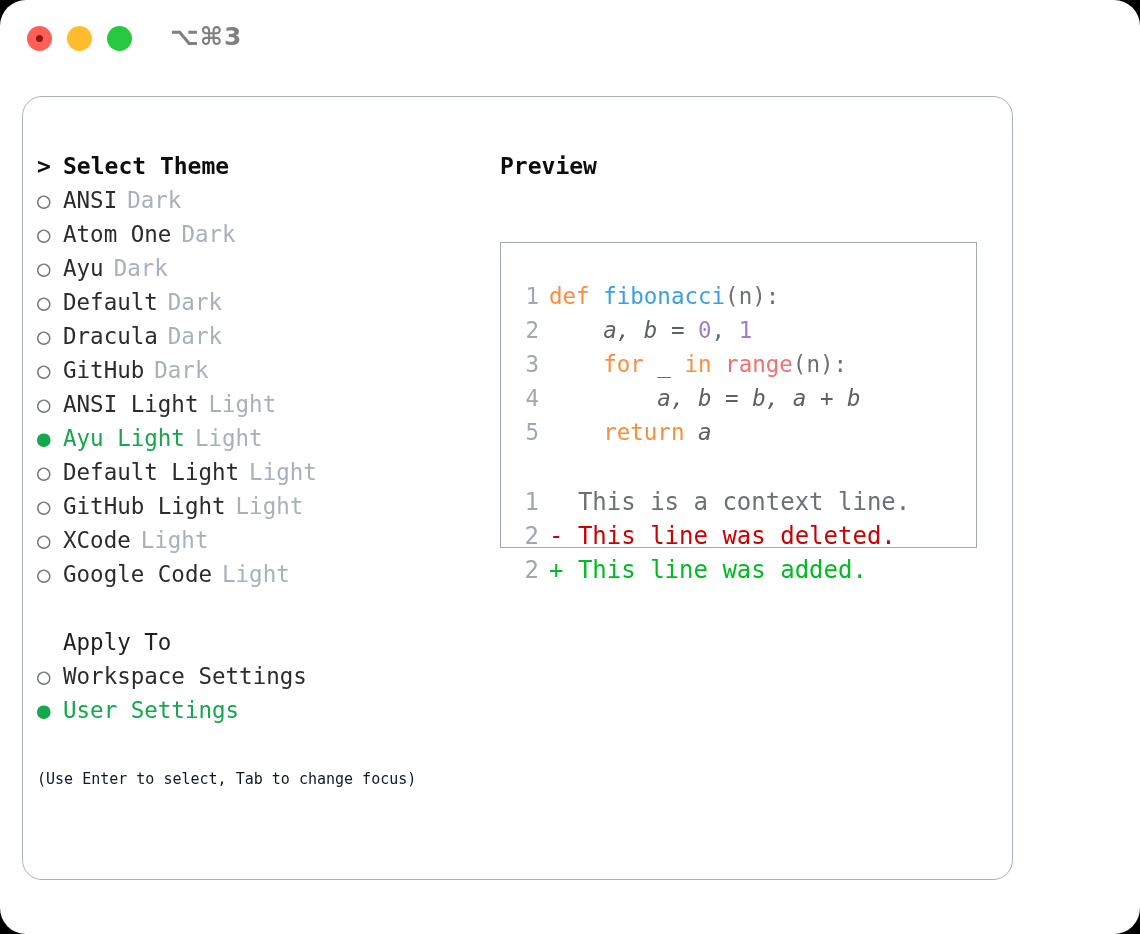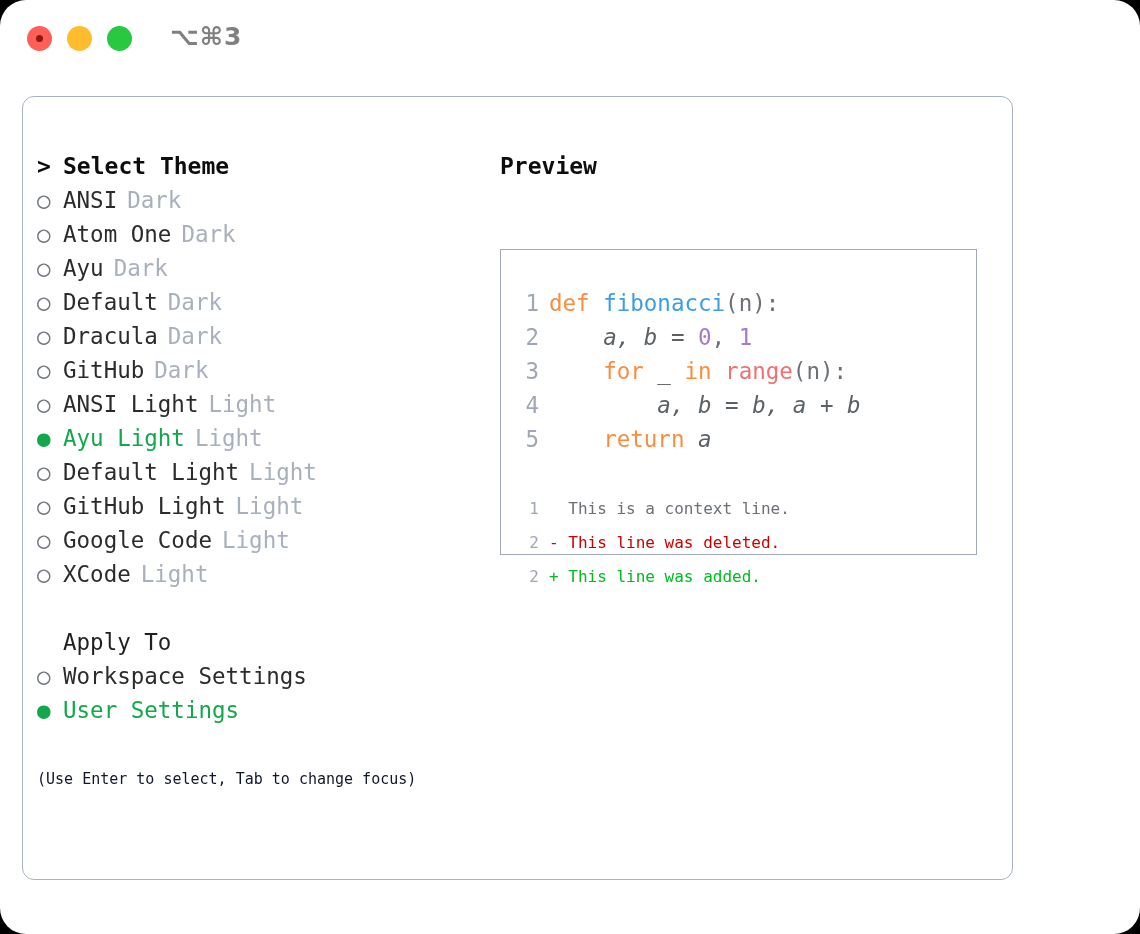--- a/index.html
+++ b/index.html
@@ -62,21 +62,21 @@
   }
 
   
   #panel {
     position: absolute;
     left: 22px;
     top: 96px;
     width: 991px;
     height: 784px;
     border: 1.5px solid #A9B2C0;
-    border-radius: 12px;
+    border-radius: 20px;
     box-sizing: border-box;
     background: #ffffff;
   }
 
   
   #left-col {
     position: absolute;
     left: 14px;
     top: 52px;
     width: 450px;
@@ -136,21 +136,21 @@
   }
   #preview-title {
     font-size: 23px;
     font-weight: bold;
     color: #0d0d0d;
     line-height: 34px;
   }
   #preview-box {
     position: absolute;
     left: 0;
-    top: 100px;
+    top: 93px;
     width: 477px;
     height: 306px;
     border: 1.5px solid #A0A9B8;
     box-sizing: border-box;
     background: #ffffff;
   }
   .code-area {
     position: absolute;
     left: 14px;
     top: 36px;
@@ -169,21 +169,21 @@
   .tk-fn   { color: #399EE6; }
   .tk-call { color: #F07171; }
   .tk-num  { color: #A37ACC; }
   .tk-pun  { color: #6b7075; }
   .tk-var  { color: #5c6166; font-style: italic; }
 
   .diff-area {
     position: absolute;
     left: 14px;
     top: 242px;
-    font-size: 16px;
+    font-size: 24px;
     line-height: 34px;
     white-space: pre;
   }
   .d-ctx { color: #6b7075; }
   .d-del { color: #CC0000; }
   .d-add { color: #00BB22; }
 </style>
 </head>
 <body>
 
@@ -206,22 +206,22 @@
           <div class="row"><span class="bullet">○</span><span class="theme-name">ANSI</span><span class="theme-cat">Dark</span></div>
           <div class="row"><span class="bullet">○</span><span class="theme-name">Atom One</span><span class="theme-cat">Dark</span></div>
           <div class="row"><span class="bullet">○</span><span class="theme-name">Ayu</span><span class="theme-cat">Dark</span></div>
           <div class="row"><span class="bullet">○</span><span class="theme-name">Default</span><span class="theme-cat">Dark</span></div>
           <div class="row"><span class="bullet">○</span><span class="theme-name">Dracula</span><span class="theme-cat">Dark</span></div>
           <div class="row"><span class="bullet">○</span><span class="theme-name">GitHub</span><span class="theme-cat">Dark</span></div>
           <div class="row"><span class="bullet">○</span><span class="theme-name">ANSI Light</span><span class="theme-cat">Light</span></div>
           <div class="row selected"><span class="bullet sel">●</span><span class="theme-name">Ayu Light</span><span class="theme-cat">Light</span></div>
           <div class="row"><span class="bullet">○</span><span class="theme-name">Default Light</span><span class="theme-cat">Light</span></div>
           <div class="row"><span class="bullet">○</span><span class="theme-name">GitHub Light</span><span class="theme-cat">Light</span></div>
+          <div class="row"><span class="bullet">○</span><span class="theme-name">XCode</span><span class="theme-cat">Light</span></div>
           <div class="row"><span class="bullet">○</span><span class="theme-name">Google Code</span><span class="theme-cat">Light</span></div>
-          <div class="row"><span class="bullet">○</span><span class="theme-name">XCode</span><span class="theme-cat">Light</span></div>
         </div>
 
       <div class="spacer"></div>
 
       <div class="row hdr-apply">Apply To</div>
       <div id="apply-rows">
           <div class="row"><span class="bullet">○</span><span class="apply-name">Workspace Settings</span></div>
           <div class="row apply-selected"><span class="bullet sel">●</span><span class="apply-name">User Settings</span></div>
         </div>
     </div>

